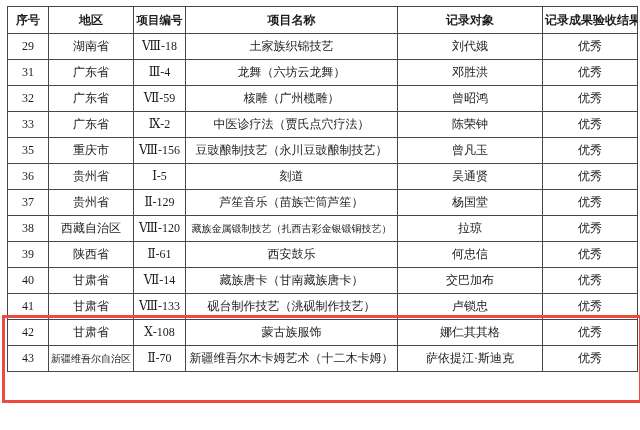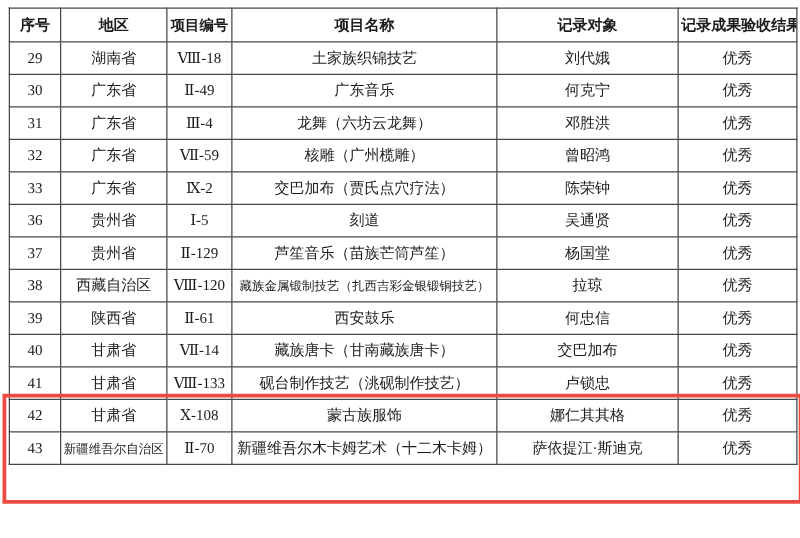--- a/index.html
+++ b/index.html
@@ -84,49 +84,49 @@
     <tbody>
         <tr>
           <td>29</td>
           <td>湖南省</td>
           <td>Ⅷ-18</td>
           <td>土家族织锦技艺</td>
           <td>刘代娥</td>
           <td>优秀</td>
         </tr>
         <tr>
-          <td>30</td>
-          <td>广东省</td>
-          <td>Ⅱ-49</td>
-          <td>广东音乐</td>
-          <td>何克宁</td>
-          <td>优秀</td>
-        </tr>
-        <tr>
           <td>31</td>
           <td>广东省</td>
           <td>Ⅲ-4</td>
           <td>龙舞（六坊云龙舞）</td>
           <td>邓胜洪</td>
           <td>优秀</td>
         </tr>
         <tr>
           <td>32</td>
           <td>广东省</td>
           <td>Ⅶ-59</td>
           <td>核雕（广州榄雕）</td>
           <td>曾昭鸿</td>
           <td>优秀</td>
         </tr>
         <tr>
           <td>33</td>
           <td>广东省</td>
           <td>Ⅸ-2</td>
-          <td>交巴加布（贾氏点穴疗法）</td>
+          <td>中医诊疗法（贾氏点穴疗法）</td>
           <td>陈荣钟</td>
+          <td>优秀</td>
+        </tr>
+        <tr>
+          <td>35</td>
+          <td>重庆市</td>
+          <td>Ⅷ-156</td>
+          <td>豆豉酿制技艺（永川豆豉酿制技艺）</td>
+          <td>曾凡玉</td>
           <td>优秀</td>
         </tr>
         <tr>
           <td>36</td>
           <td>贵州省</td>
           <td>Ⅰ-5</td>
           <td>刻道</td>
           <td>吴通贤</td>
           <td>优秀</td>
         </tr>

